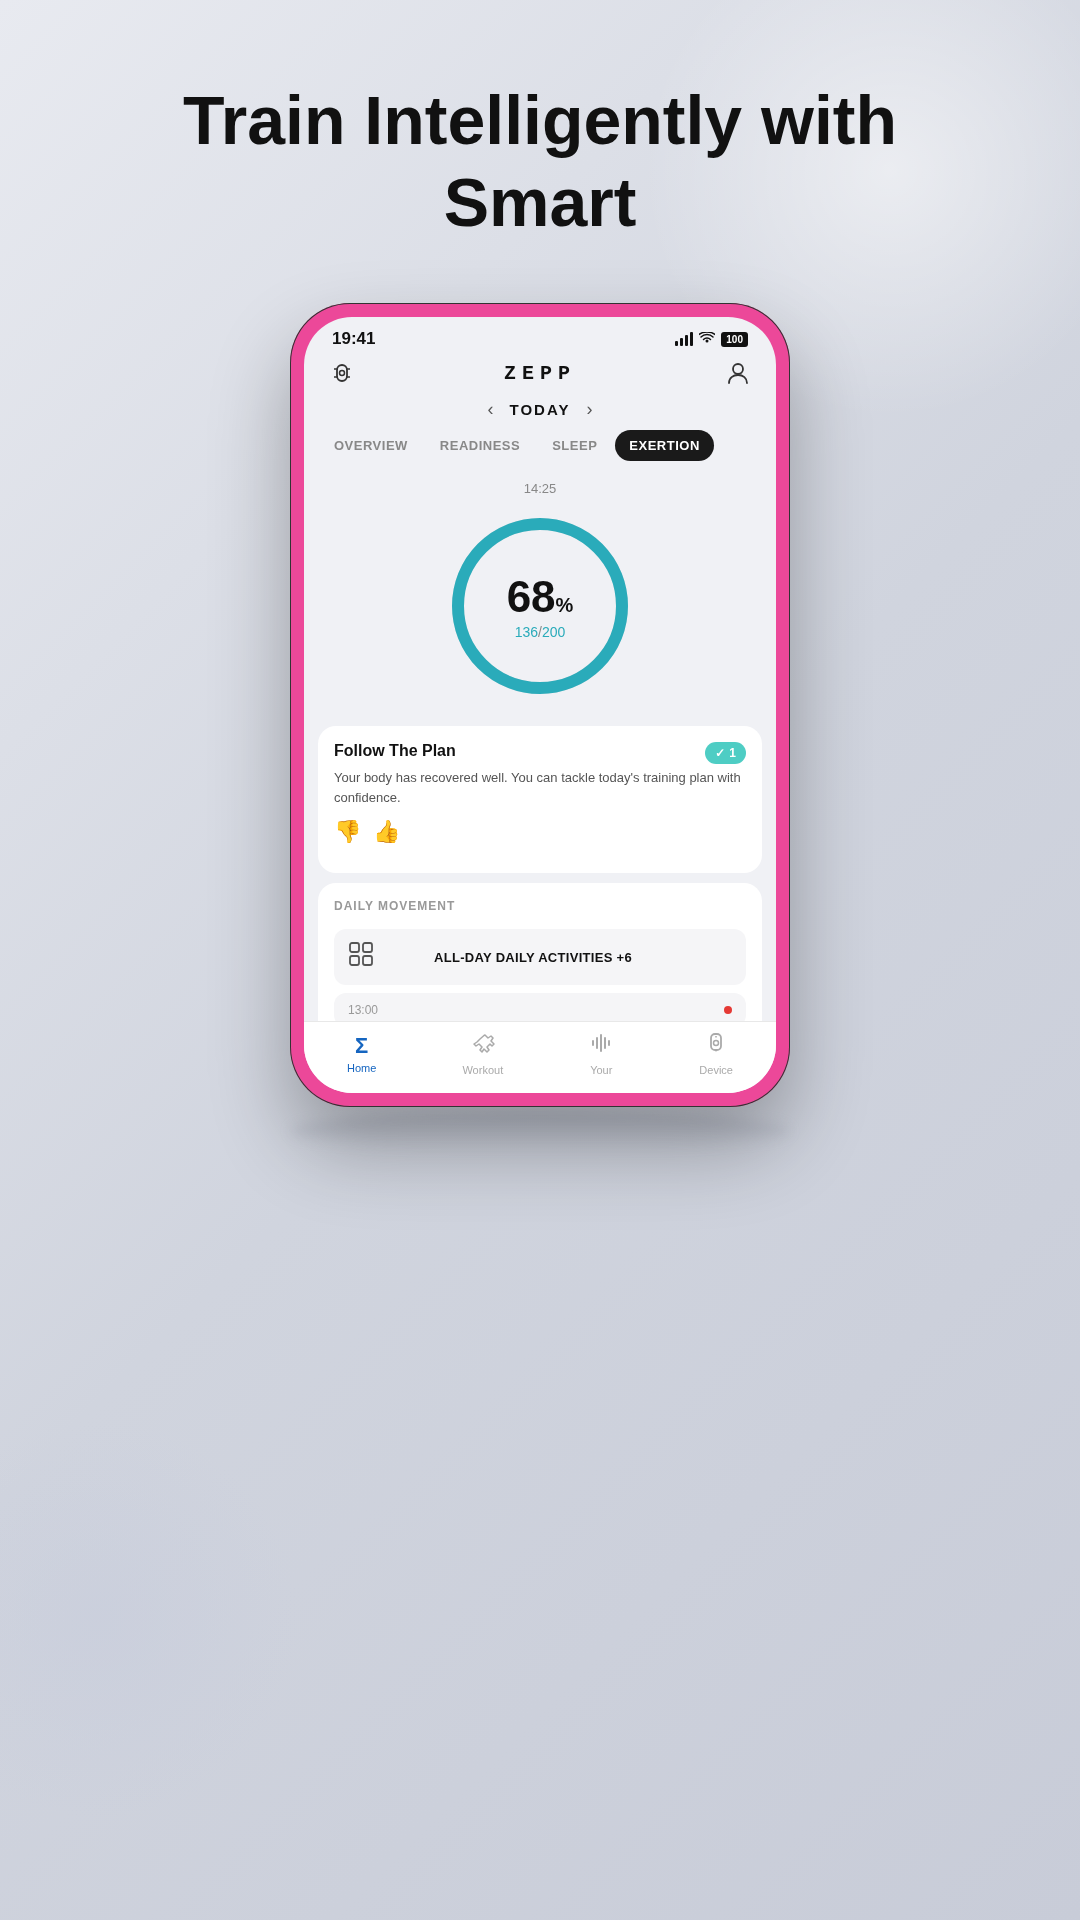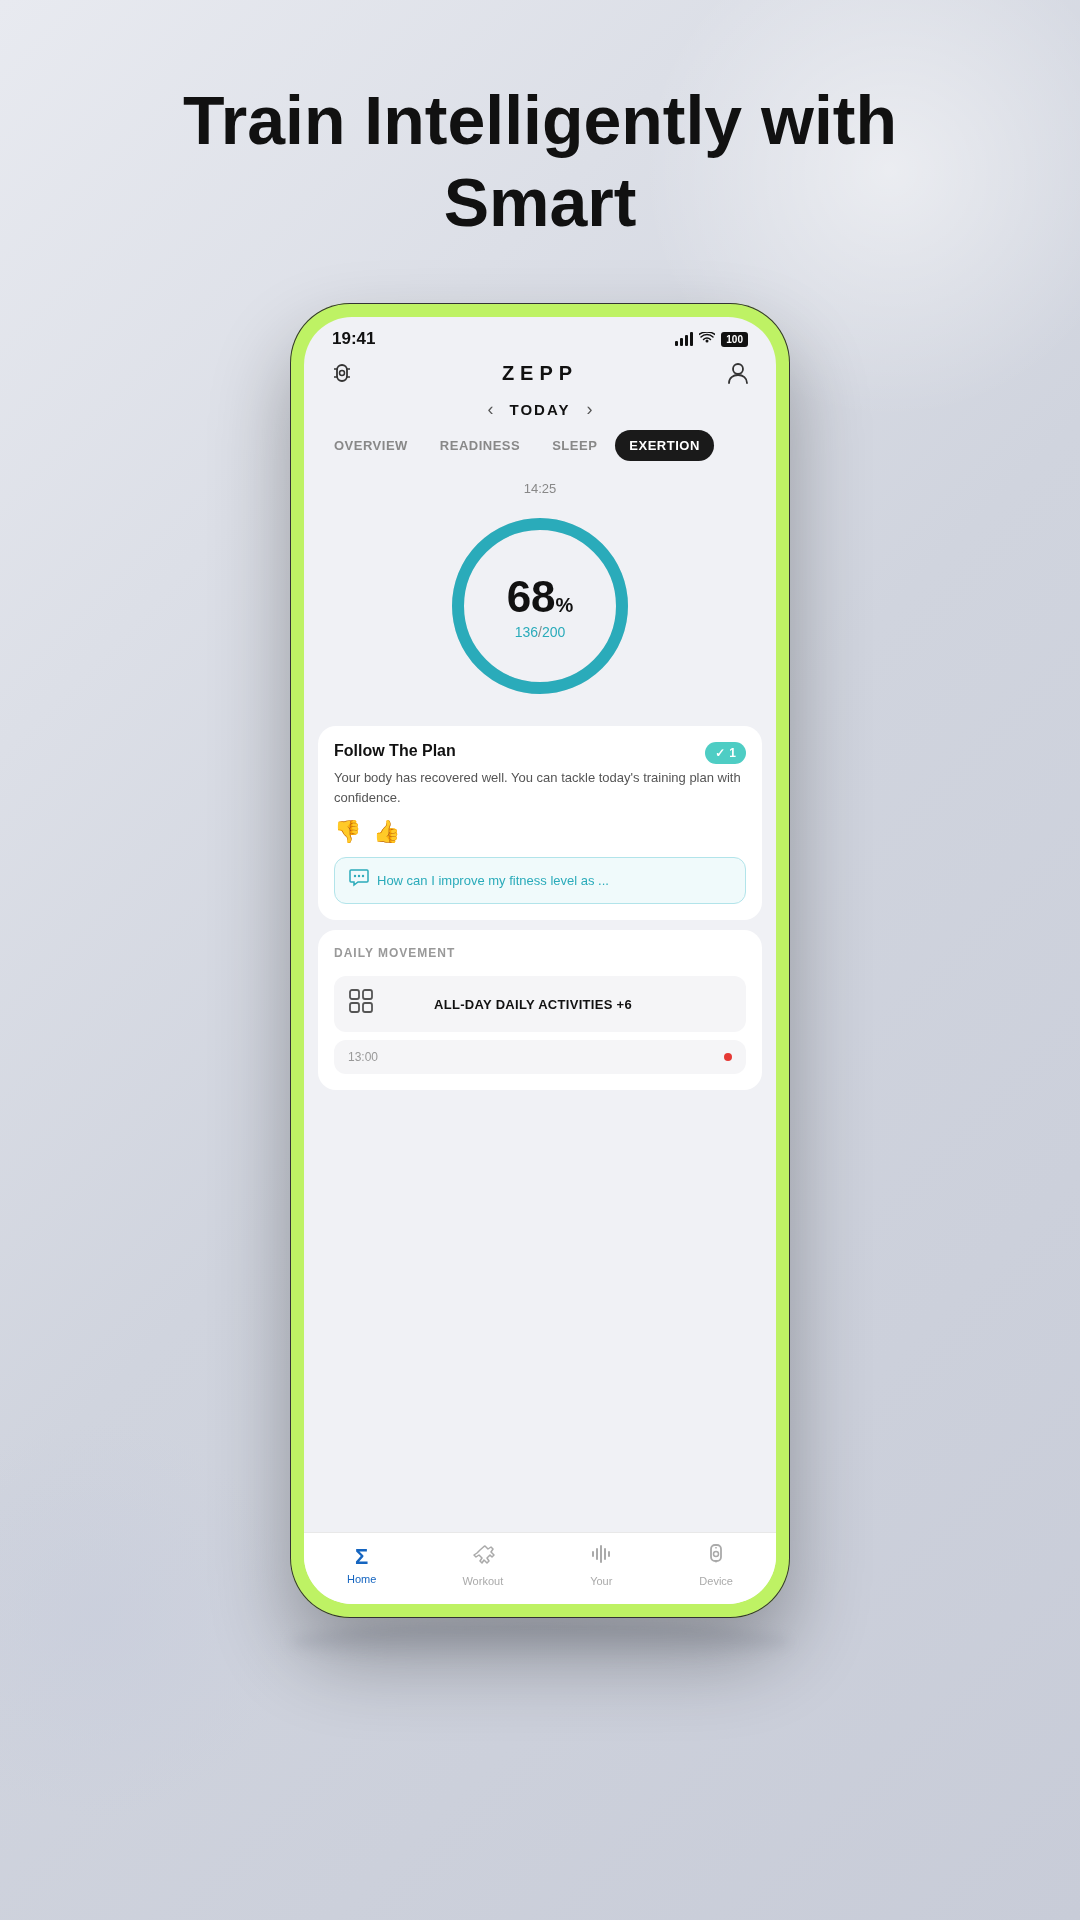--- a/index.html
+++ b/index.html
@@ -42,22 +42,22 @@
       color: #111;
       line-height: 1.2;
       width: 860px;
       z-index: 2;
     }
 
     
     .phone-frame {
       margin-top: 60px;
       width: 500px;
-      height: 1315px;
-      background: #bef264;
+      height: 804px;
+      background: #ec4899;
       border-radius: 60px;
       padding: 14px;
       position: relative;
       z-index: 2;
       box-shadow: 0 40px 80px rgba(0,0,0,0.3), inset 0 0 0 1px #333;
     }
     .phone-screen {
       width: 100%;
       height: 100%;
       background: #f0f1f5;
@@ -110,20 +110,21 @@
       border-radius: 3px;
     }
 
     
     .app-header {
       display: flex;
       align-items: center;
       justify-content: space-between;
       padding: 4px 24px 8px;
       background: transparent;
+      font-family: Liberation Mono, monospace;
     }
     .watch-icon {
       width: 28px;
       height: 28px;
     }
     .app-logo {
       font-size: 20px;
       font-weight: 700;
       letter-spacing: 6px;
       color: #111;
@@ -497,31 +498,20 @@
           <div class="badge">
             <span>✓</span>
             <span>1</span>
           </div>
         </div>
         <p class="card-body">Your body has recovered well. You can tackle today's training plan with confidence.</p>
         <div class="feedback-icons">
           <span class="feedback-icon">👎</span>
           <span class="feedback-icon">👍</span>
         </div>
-        <div class="ai-prompt">
-          <span class="ai-prompt-icon">
-            <svg width="20" height="20" viewBox="0 0 20 20">
-              <path d="M18 2H2C1 2 1 3 1 3v10c0 1 1 1 1 1h3v3l4-3h9s1 0 1-1V3s0-1-1-1z" stroke="#2aabba" stroke-width="1.5" fill="none"></path>
-              <circle cx="6" cy="8" r="1.2" fill="#2aabba"></circle>
-              <circle cx="10" cy="8" r="1.2" fill="#2aabba"></circle>
-              <circle cx="14" cy="8" r="1.2" fill="#2aabba"></circle>
-            </svg>
-          </span>
-          <span class="ai-prompt-text">How can I improve my fitness level as ...</span>
-        </div>
       </div>
 
       <div class="card">
         <div class="section-label">DAILY MOVEMENT</div>
         <div class="activity-row">
           <span class="activity-icon">
             <svg width="26" height="26" viewBox="0 0 26 26">
               <rect x="2" y="2" width="9" height="9" rx="2" stroke="#555" stroke-width="1.8" fill="none"></rect>
               <rect x="15" y="2" width="9" height="9" rx="2" stroke="#555" stroke-width="1.8" fill="none"></rect>
               <rect x="2" y="15" width="9" height="9" rx="2" stroke="#555" stroke-width="1.8" fill="none"></rect>

